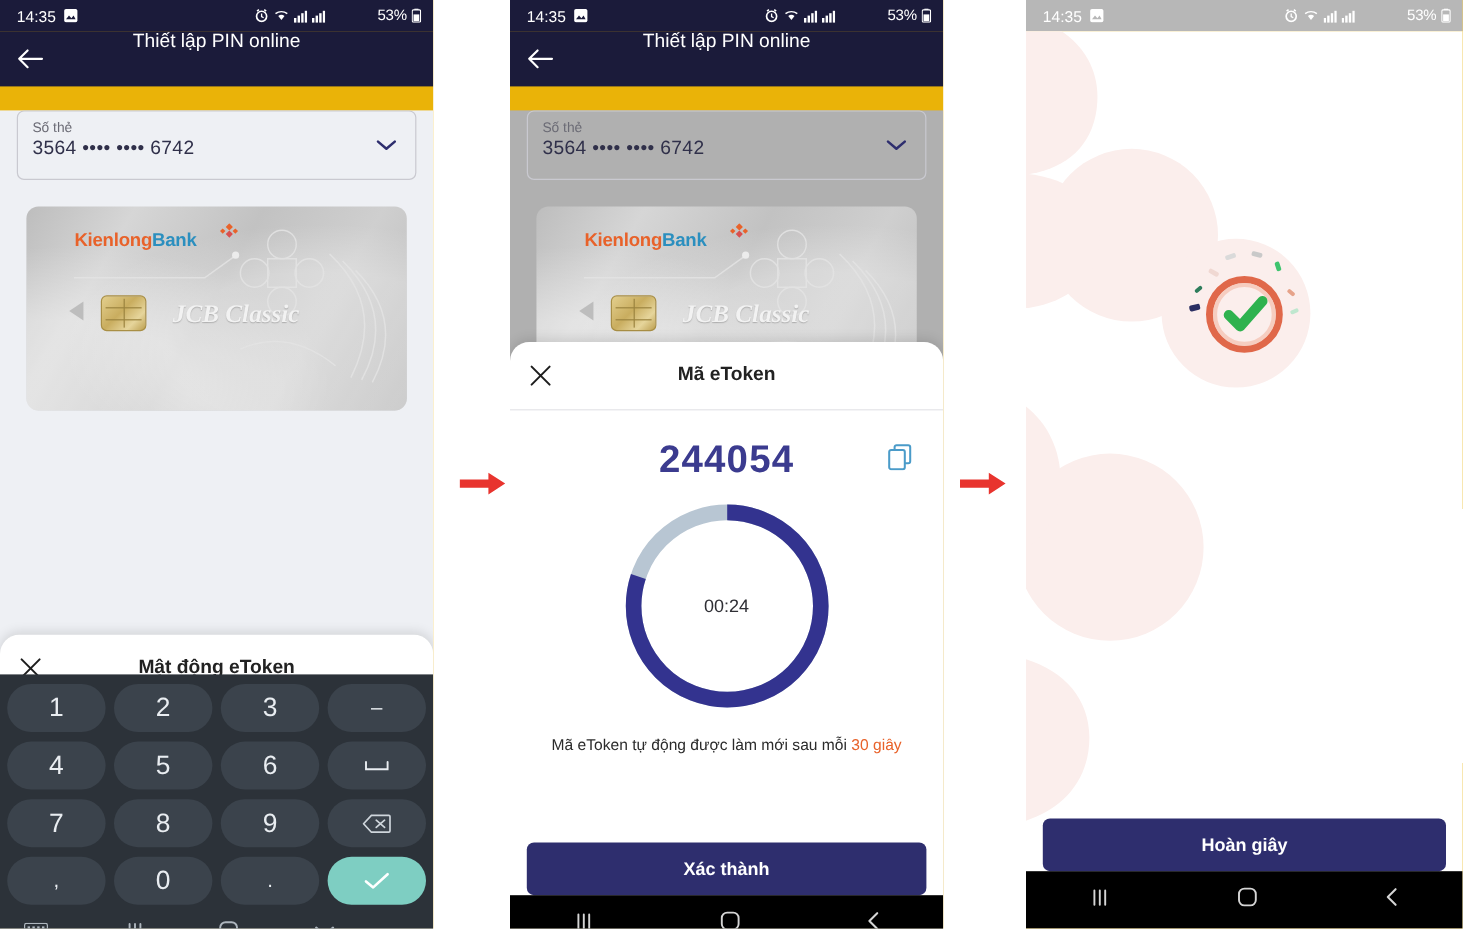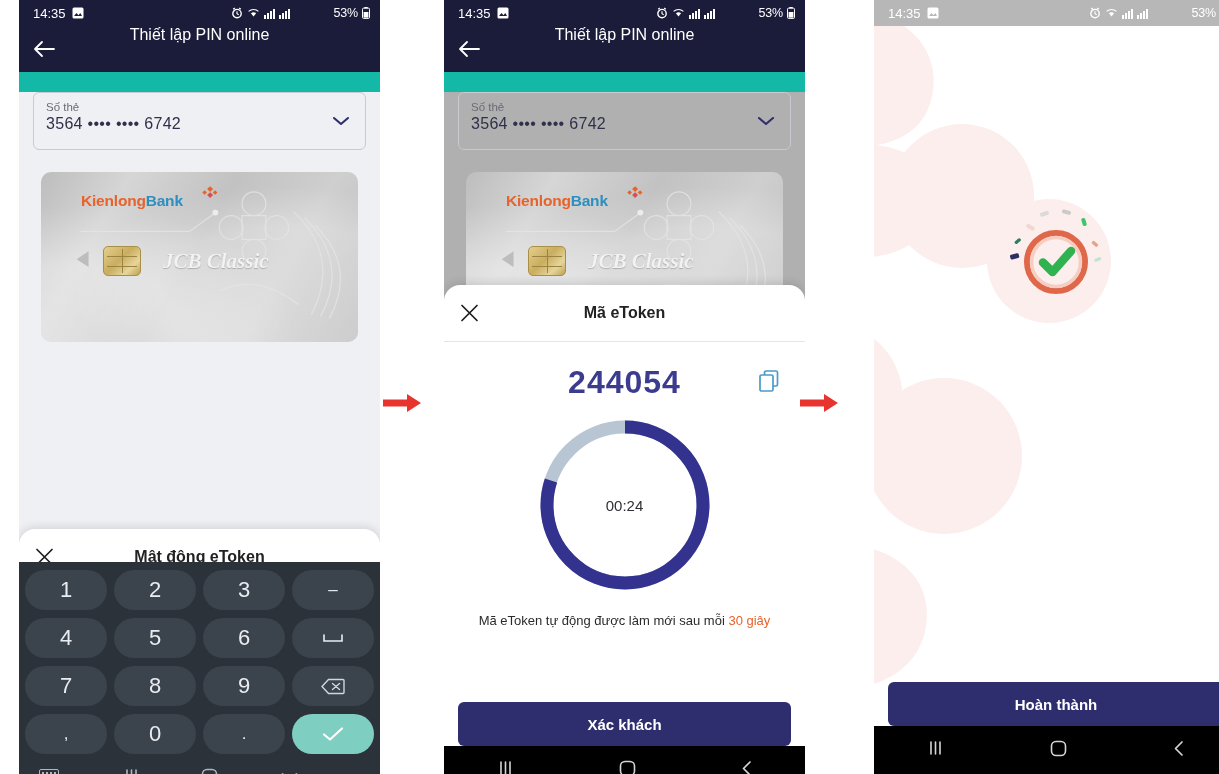--- a/index.html
+++ b/index.html
@@ -5,21 +5,21 @@
   * { box-sizing: border-box; margin: 0; padding: 0; }
   html, body {
     width: 1219px; height: 774px;
     background: #ffffff;
     font-family: "Liberation Sans", sans-serif;
     overflow: hidden;
   }
   .stage { position: relative; width: 1219px; height: 774px; background:#fff; }
 
   
-  .panel { position: absolute; top: 0; height: 774px; overflow: hidden; background: #14b8a6; margin-left: 19px; }
+  .panel { position: absolute; top: 0; height: 774px; overflow: hidden; background: #eab308; }
   #panel-1 { left: 0;   width: 361px; }
   #panel-2 { left: 425px; width: 361px; }
   #panel-3 { left: 855px; width: 364px; }
 
   
   .statusbar {
     height: 26px; display: flex; align-items: center;
     padding: 0 10px 0 14px; color: #fff; font-size: 13px;
   }
   .sb-dark { background: #1b1b3a; }
@@ -474,21 +474,21 @@
             <div class="cnt">00:24</div>
           </div>
         </div>
 
         <div class="refresh-note">
           <span>Mã eToken tự động được làm mới sau mỗi </span><span class="hl">30 giây</span>
         </div>
       </div>
 
       <div class="cta-area">
-        <div class="cta">Xác khách</div>
+        <div class="cta">Xác thành</div>
       </div>
 
       <div class="sysnav">
         <span>
           <svg width="17" height="16" viewBox="0 0 17 16">
               <path d="M4 2v12M8.5 2v12M13 2v12" stroke="#d5d5d5" stroke-width="1.6" stroke-linecap="round"></path>
             </svg>
         </span>
         <span>
           <svg width="17" height="17" viewBox="0 0 17 17">
@@ -581,21 +581,21 @@
               <rect x="88" y="52" width="7" height="3.4" rx="1.4" fill="#bfe7cf" transform="rotate(-22 91 53)"></rect>
             </g>
             <circle cx="50" cy="56" r="29" fill="none" stroke="#e0684a" stroke-width="6"></circle>
             <circle cx="50" cy="56" r="24.5" fill="none" stroke="#f6cdc0" stroke-width="3.5"></circle>
             <path d="M37 56.5l9.5 9.5L65 45" stroke="#2fb24f" stroke-width="8.5" fill="none" stroke-linecap="round" stroke-linejoin="round"></path>
           </svg>
         </div>
       </div>
 
       <div class="cta-area">
-        <div class="cta">Hoàn thành</div>
+        <div class="cta">Hoàn giây</div>
       </div>
 
       <div class="sysnav">
         <span>
           <svg width="17" height="16" viewBox="0 0 17 16">
               <path d="M4 2v12M8.5 2v12M13 2v12" stroke="#d5d5d5" stroke-width="1.6" stroke-linecap="round"></path>
             </svg>
         </span>
         <span>
           <svg width="17" height="17" viewBox="0 0 17 17">

